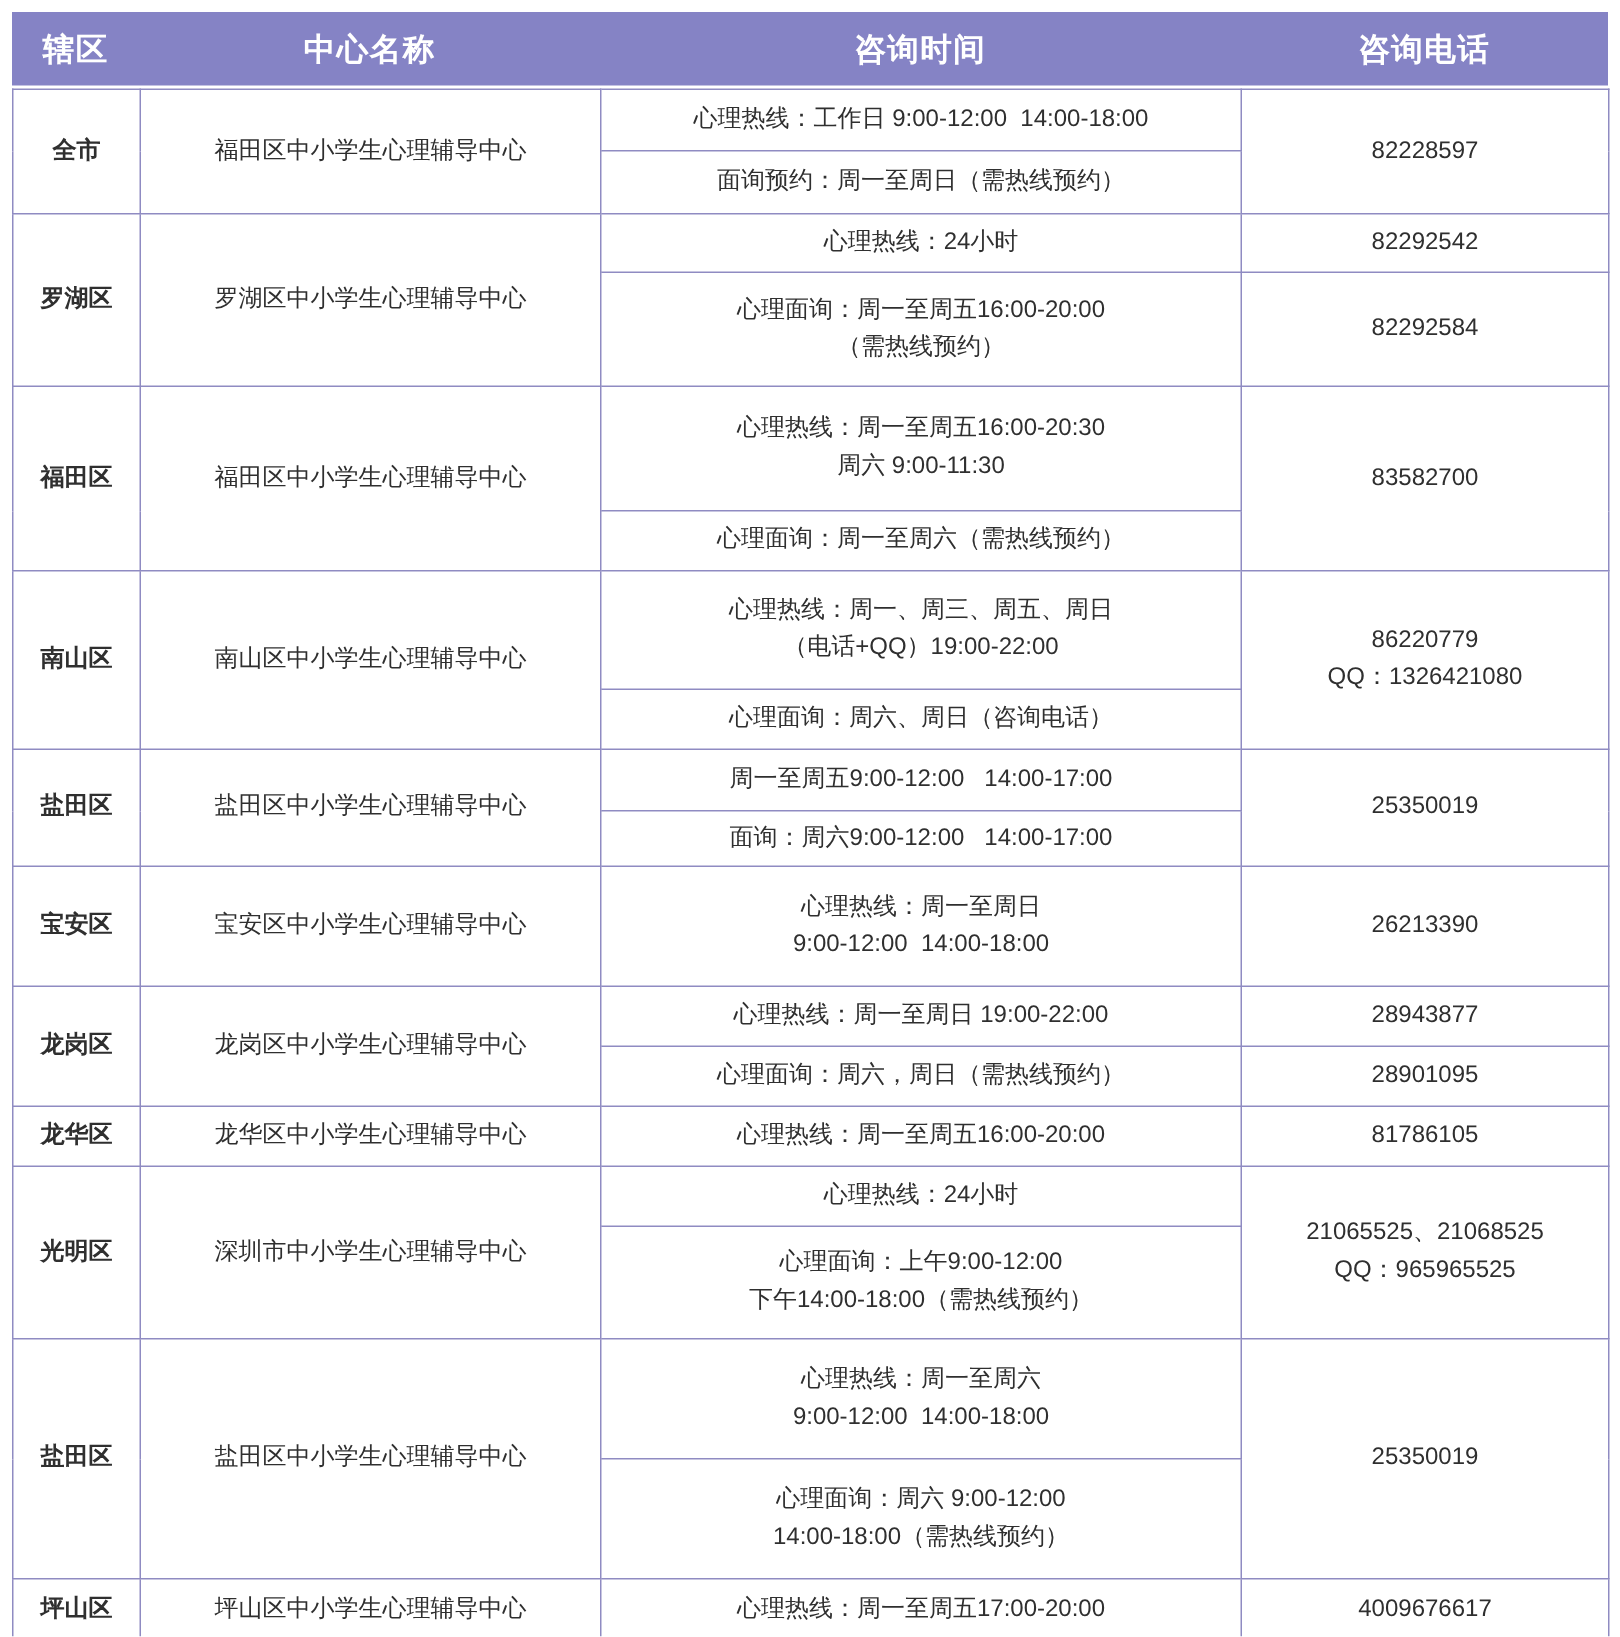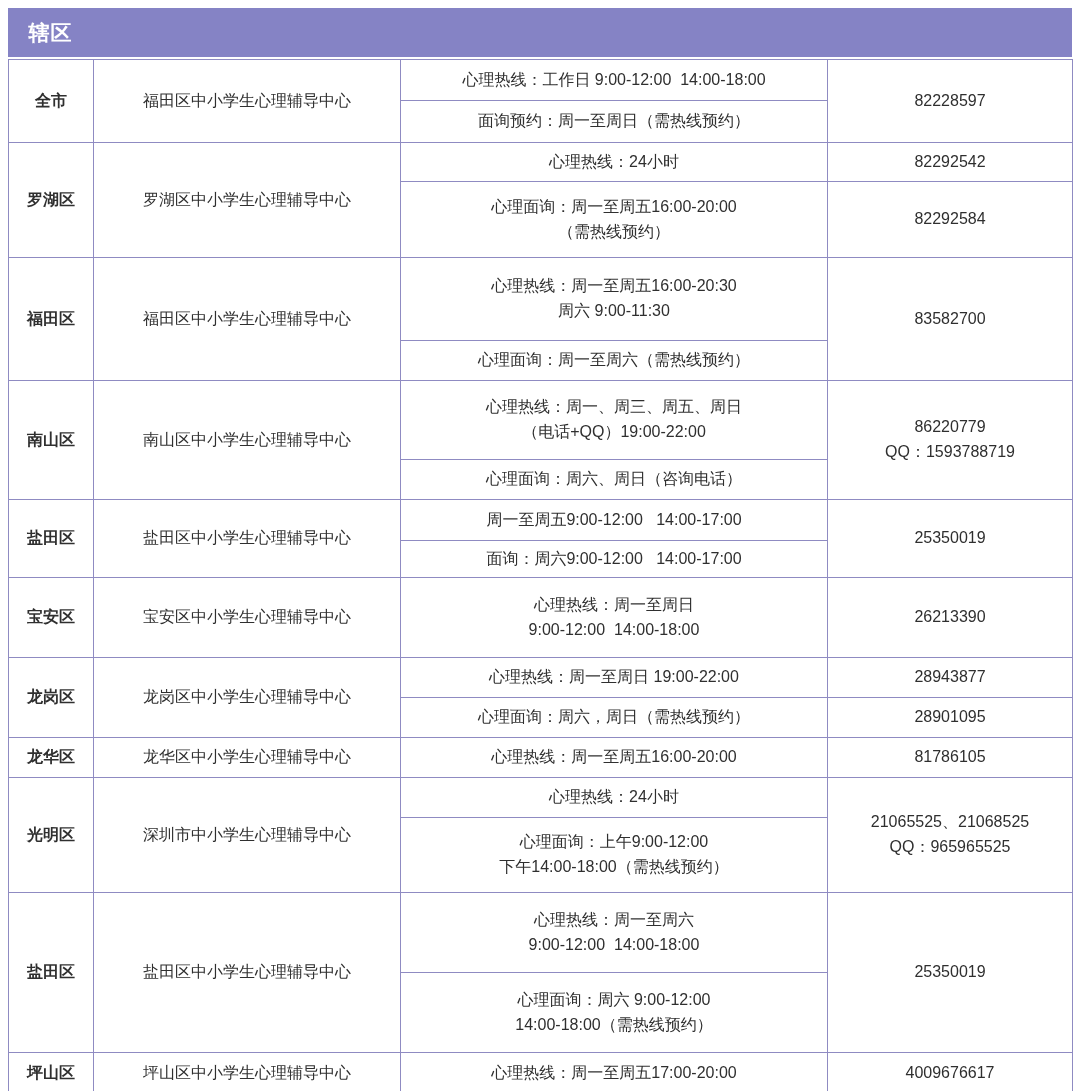--- a/index.html
+++ b/index.html
@@ -38,20 +38,23 @@
   }
   td.district{font-weight:bold;}
 </style>
 </head>
 <body>
 
 <div class="page">
 
   <div class="header">
     <div class="h-cell c1">辖区</div>
+    <div class="h-cell c2">中心名称</div>
+    <div class="h-cell c3">咨询时间</div>
+    <div class="h-cell c4">咨询电话</div>
   </div>
 
   <table class="tbl">
     <colgroup>
       <col style="width:85px">
         <col style="width:307px">
         <col style="width:427px">
         <col style="width:245px">
     </colgroup>
     <tbody>
@@ -88,21 +91,21 @@
       <tr style="height:40px">
         <td class="time">心理面询：周一至周六（需热线预约）</td>
       </tr>
 
       <tr style="height:79px">
         <td rowspan="2" class="district">南山区</td>
         <td rowspan="2" class="center">南山区中小学生心理辅导中心</td>
         <td class="time">心理热线：周一、周三、周五、周日
 （电话+QQ）19:00-22:00</td>
         <td rowspan="2" class="phone">86220779
-QQ：1593788719</td>
+QQ：1326421080</td>
       </tr>
       <tr style="height:40px">
         <td class="time">心理面询：周六、周日（咨询电话）</td>
       </tr>
 
       <tr style="height:41px">
         <td rowspan="2" class="district">盐田区</td>
         <td rowspan="2" class="center">盐田区中小学生心理辅导中心</td>
         <td class="time">周一至周五9:00-12:00   14:00-17:00</td>
         <td rowspan="2" class="phone">25350019</td>

